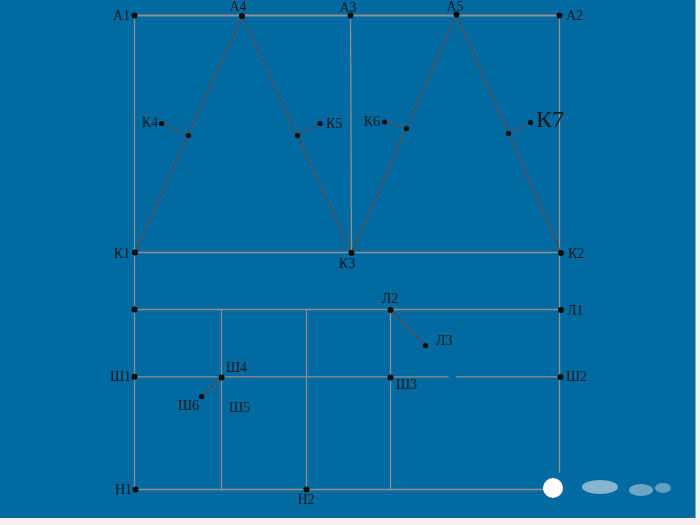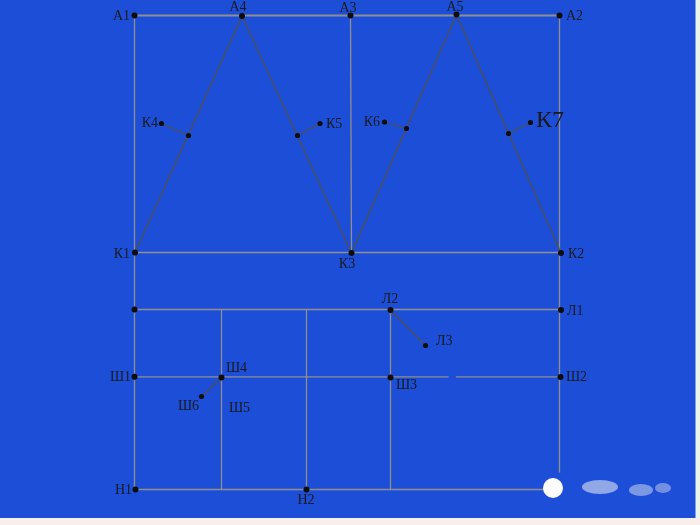--- a/index.html
+++ b/index.html
@@ -7,21 +7,21 @@
     padding: 0;
     background: #ffffff;
     width: 700px;
     height: 525px;
     overflow: hidden;
   }
   #stage {
     position: relative;
     width: 700px;
     height: 525px;
-    background: #1d4ed8;
+    background: #0369a1;
   }
   svg { display: block; }
   .lbl {
     font-family: "Liberation Serif", "DejaVu Serif", serif;
     font-size: 14px;
     fill: var(--color-text, #1a1a1a);
   }
   .lbl-big { font-size: 24px; }
   .frame {
     stroke: var(--color-frame, #8f8f8f);

